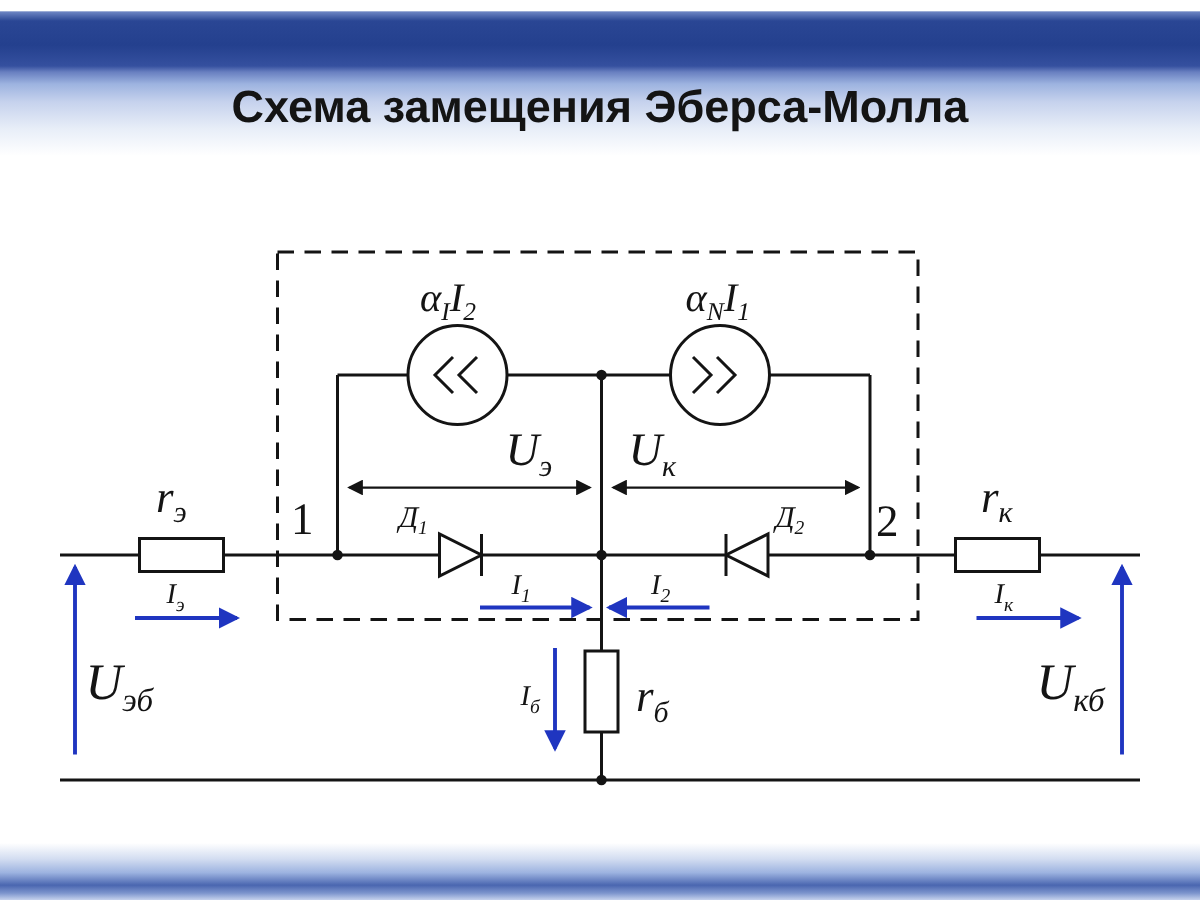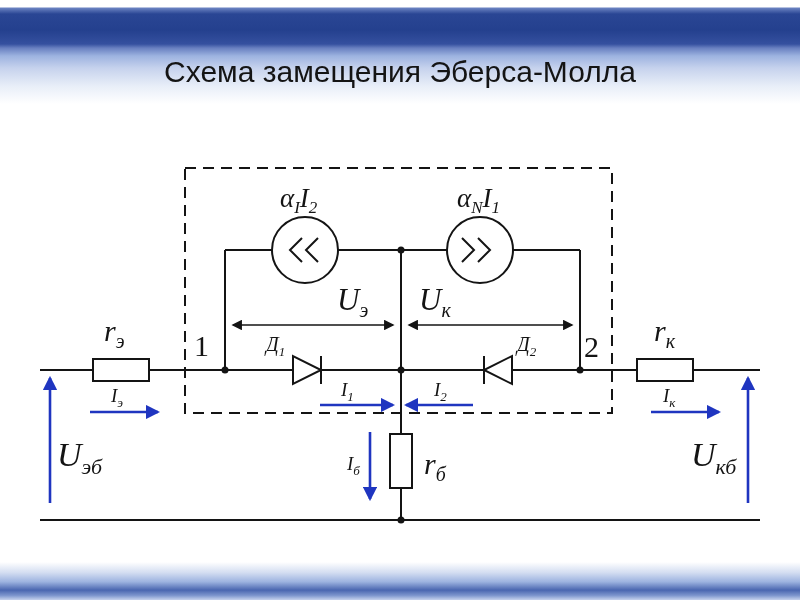--- a/index.html
+++ b/index.html
@@ -8,21 +8,21 @@
   
   .band-top{position:absolute;top:0;left:0;width:800px;height:108px;
     background:linear-gradient(to bottom,
       #ffffff 0px,#ffffff 7px,
       #6b83c2 8px,#2a4694 14px,#24408e 30px,#35509f 44px,
       #687fc0 48px,#9db3e0 56px,#c6d2ed 68px,#e8eef8 86px,#ffffff 104px);}
   .band-bottom{position:absolute;bottom:0;left:0;width:800px;height:38px;
     background:linear-gradient(to bottom,
       #ffffff 0%,#d3ddf1 28%,#9db3e0 52%,#4a66b0 74%,#7d95cd 88%,#c6d2ed 100%);}
   .title{position:absolute;top:55px;left:0;width:800px;text-align:center;
-    font-family:"Liberation Sans", sans-serif;font-weight:normal;font-size:30px;color:#141414;}
+    font-family:"Liberation Sans", sans-serif;font-weight:bold;font-size:30px;color:#141414;}
   svg.circuit{position:absolute;top:0;left:0;}
   svg text{font-family:"Liberation Serif", serif;font-style:italic;fill:#141414;}
   .upright{font-style:normal;}
   .wire{stroke:#141414;stroke-width:2;fill:none;}
   .thin{stroke:#141414;stroke-width:1.5;fill:none;}
   .comp{stroke:#141414;stroke-width:2;fill:#ffffff;}
   .dash{stroke:#141414;stroke-width:2;fill:none;stroke-dasharray:11 7;}
   .blue{stroke:#1f35c0;stroke-width:2.6;fill:none;}
   .dot{fill:#141414;stroke:none;}
 </style>

